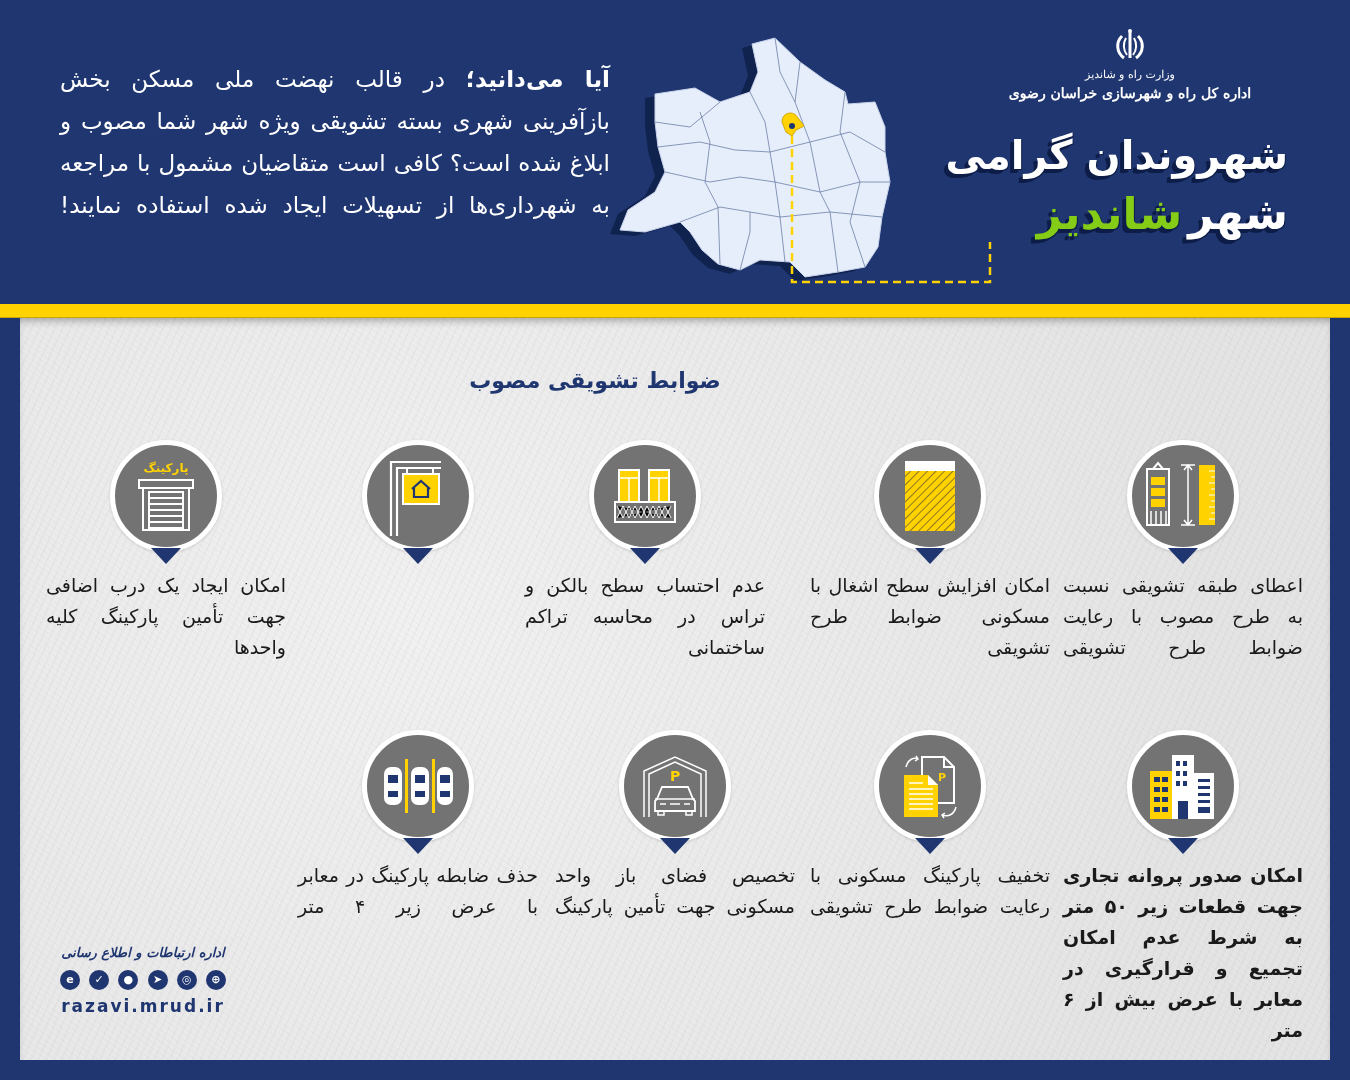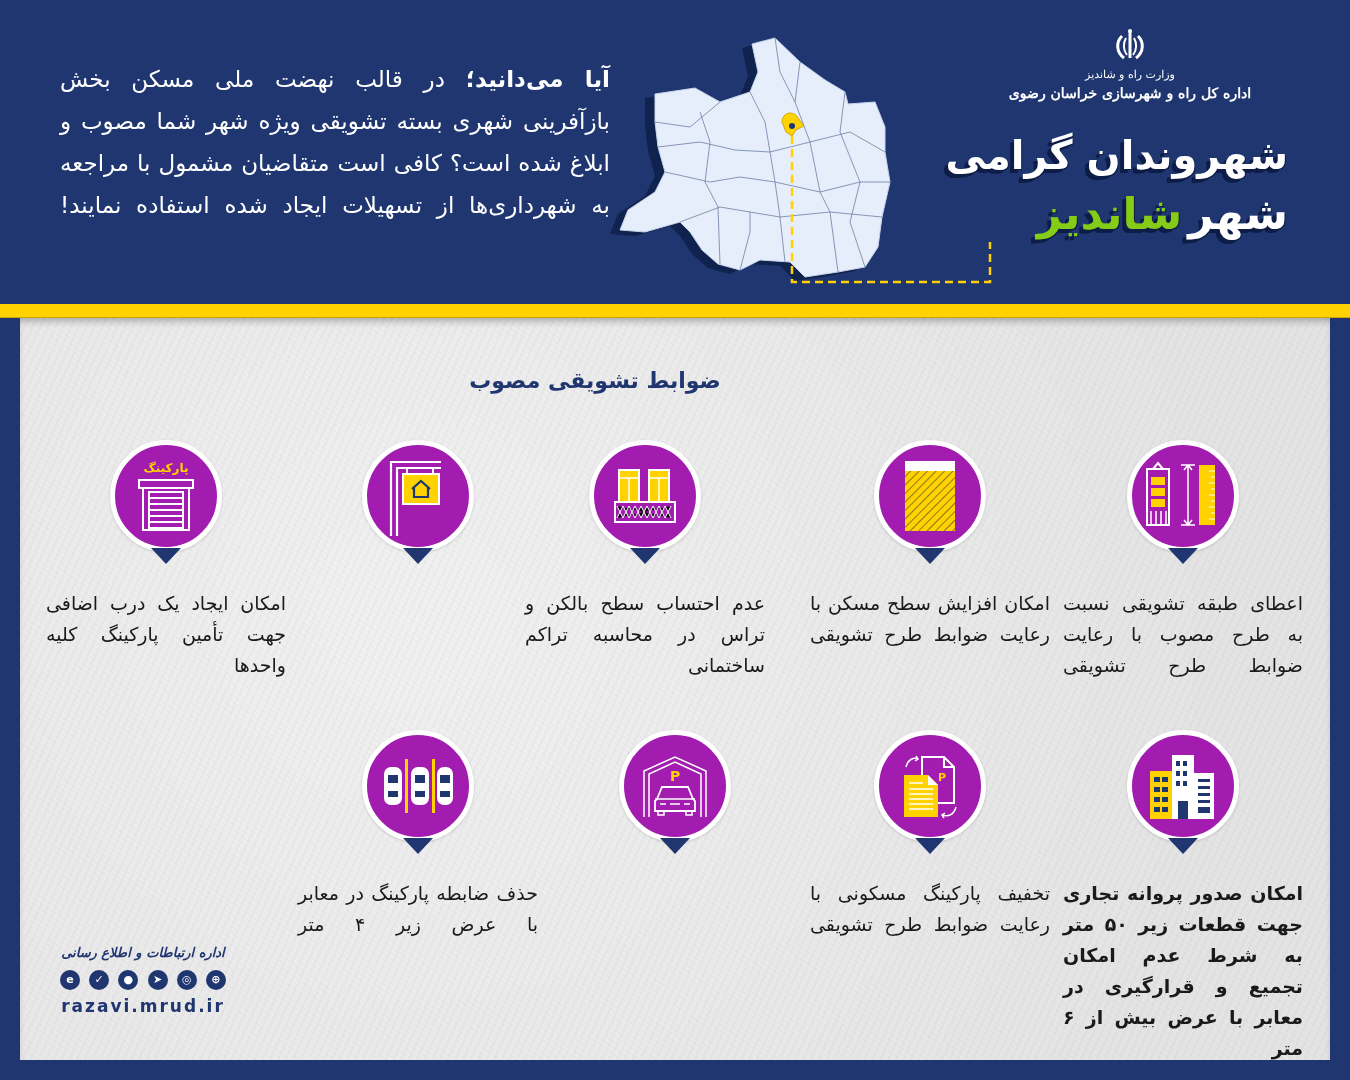--- a/index.html
+++ b/index.html
@@ -68,31 +68,31 @@
     position: absolute; left: 0; width: 1190px; top: 368px; text-align: center;
     color: #1f3670; font-weight: bold; font-size: 22px; direction: rtl;
   }
 
   .card { position: absolute; width: 240px; }
   .pin {
     position: relative; width: 112px; height: 130px; margin: 0 auto;
   }
   .pin .circle {
     position: absolute; left: 0; top: 0; width: 112px; height: 112px; border-radius: 50%;
-    background: #a21caf; border: 5px solid #fff;
+    background: #737373; border: 5px solid #fff;
     box-shadow: 0 1px 3px rgba(0,0,0,0.15);
     display: flex; align-items: center; justify-content: center;
   }
   .pin .tail {
     position: absolute; left: 41px; top: 108px; width: 0; height: 0;
     border-left: 15px solid transparent; border-right: 15px solid transparent;
     border-top: 16px solid #1f3670;
   }
   .card .text {
-    margin-top: 18px; direction: rtl; text-align: justify; text-align-last: justify;
+    direction: rtl; text-align: justify; text-align-last: justify;
     font-size: 19px; line-height: 31px; color: #1a1a1a;
   }
 
   .footer {
     position: absolute; left: 58px; top: 945px; width: 170px; text-align: center;
     color: #1f3670;
   }
   .footer .dept {
     font-family: "DejaVu Serif", serif; font-size: 13px; font-weight: bold; direction: rtl;
     font-style: italic;
@@ -197,21 +197,21 @@
             <rect width="6" height="6" fill="#ffd200"></rect>
             <line x1="0" y1="0" x2="0" y2="6" stroke="#3b3b3b" stroke-width="1.2"></line>
           </pattern>
         </defs>
         <rect x="1" y="1" width="50" height="10" fill="#fff"></rect>
         <rect x="1" y="11" width="50" height="60" fill="url(#hatch)"></rect>
       </svg>
     </div>
     <div class="tail"></div>
   </div>
-  <div class="text">امکان افزایش سطح مسکن با رعایت ضوابط طرح تشویقی</div>
+  <div class="text">امکان افزایش سطح اشغال با مسکونی ضوابط طرح تشویقی</div>
 </div>
 
 <div class="card" style="left:525px; top:440px;">
   <div class="pin">
     <div class="circle">
       <svg width="64" height="56" viewBox="0 0 64 56">
         <rect x="6" y="2" width="20" height="32" fill="#ffd200" stroke="#fff" stroke-width="2"></rect>
         <rect x="36" y="2" width="20" height="32" fill="#ffd200" stroke="#fff" stroke-width="2"></rect>
         <path d="M16 10 L16 34 M6 10 L26 10 M46 10 L46 34 M36 10 L56 10" stroke="#fff" stroke-width="1.5"></path>
         <rect x="2" y="34" width="60" height="20" fill="none" stroke="#fff" stroke-width="2"></rect>
@@ -294,20 +294,21 @@
     <div class="circle">
       <svg width="70" height="62" viewBox="0 0 70 62">
         <path d="M4 62 L4 16 L35 2 L66 16 L66 62 M9 62 L9 19 L35 7 L61 19 L61 62" stroke="#fff" stroke-width="1.5" fill="none"></path>
         <text x="30" y="26" font-family="DejaVu Sans, sans-serif" font-size="14" font-weight="bold" fill="#ffd200">P</text>
         <path d="M17 44 L22 32 L48 32 L53 44 L55 46 L55 56 L15 56 L15 46 Z" stroke="#fff" stroke-width="1.8" fill="none"></path>
         <path d="M15 44 L55 44 M20 49 h6 M44 49 h6 M30 49 h10 M18 56 v4 h6 v-4 M46 56 v4 h6 v-4" stroke="#fff" stroke-width="1.5" fill="none"></path>
       </svg>
     </div>
     <div class="tail"></div>
   </div>
+  <div class="text">تخصیص فضای باز واحد مسکونی جهت تأمین پارکینگ</div>
 </div>
 
 <div class="card" style="left:298px; top:730px;">
   <div class="pin">
     <div class="circle">
       <svg width="72" height="54" viewBox="0 0 72 54">
         <rect x="2" y="8" width="18" height="38" rx="7" fill="#fff"></rect>
         <rect x="6" y="16" width="10" height="8" fill="#1f3670"></rect>
         <rect x="6" y="32" width="10" height="6" fill="#1f3670"></rect>
         <rect x="23" y="0" width="3" height="54" fill="#ffd200"></rect>

